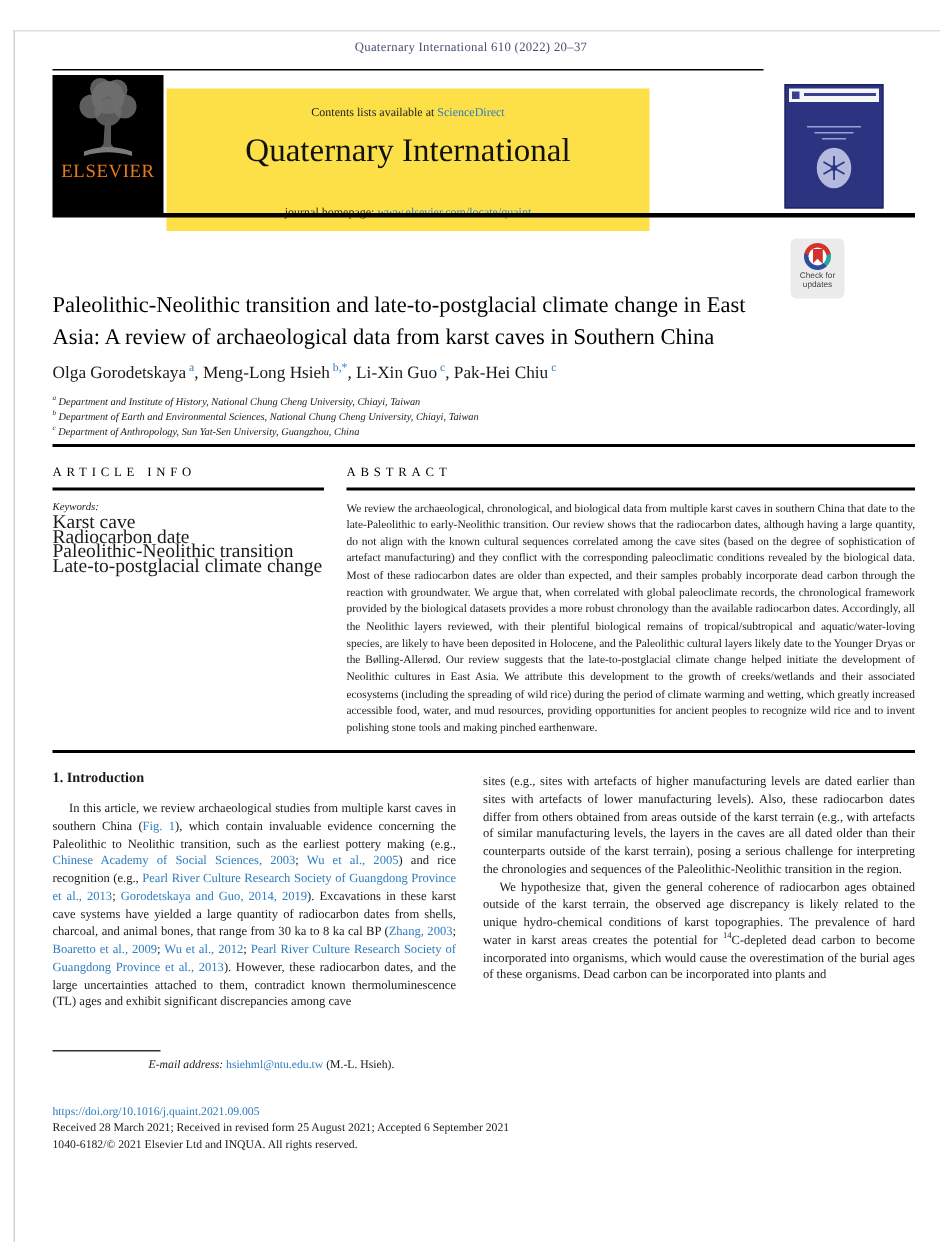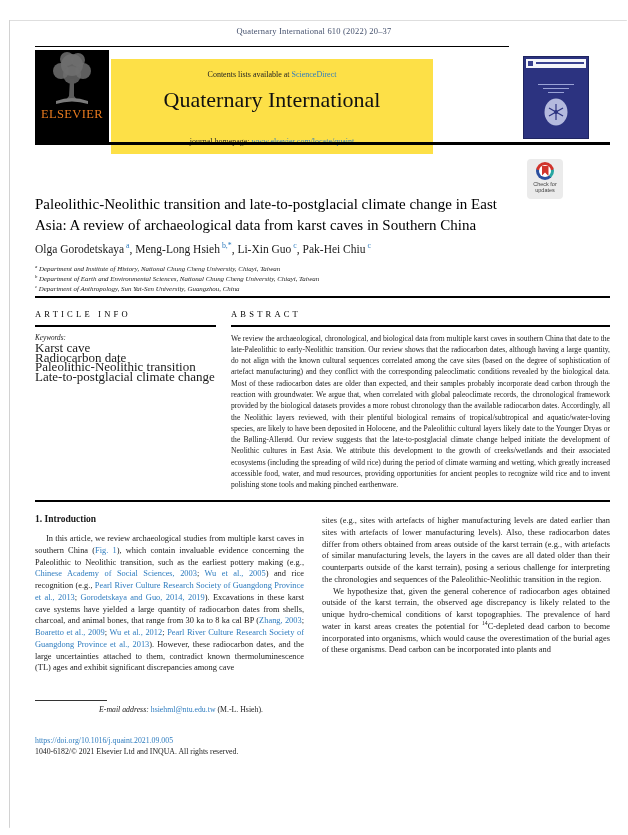--- a/index.html
+++ b/index.html
@@ -181,16 +181,17 @@
     <p class="body-para p2"><span>We hypothesize that, given the general coherence of radiocarbon ages obtained outside of the karst terrain, the observed age discrepancy is likely related to the unique hydro-chemical conditions of karst topographies. The prevalence of hard water in karst areas creates the potential for </span><span class="sup">14</span><span>C-depleted dead carbon to become incorporated into organisms, which would cause the overestimation of the burial ages of these organisms. Dead carbon can be incorporated into plants and</span></p>
   </div>
 
   <div class="footnote-block">
     <div class="fn-rule"></div>
     <div class="fn-email"><span class="it">E-mail address: </span><span class="link">hsiehml@ntu.edu.tw</span><span> (M.-L. Hsieh).</span></div>
   </div>
 
   <div class="footer-block">
     <div><span class="link">https://doi.org/10.1016/j.quaint.2021.09.005</span></div>
+    <div>Received 28 March 2021; Received in revised form 25 August 2021; Accepted 6 September 2021</div>
     <div>1040-6182/© 2021 Elsevier Ltd and INQUA. All rights reserved.</div>
   </div>
 
 </div>
 
 </body></html>

